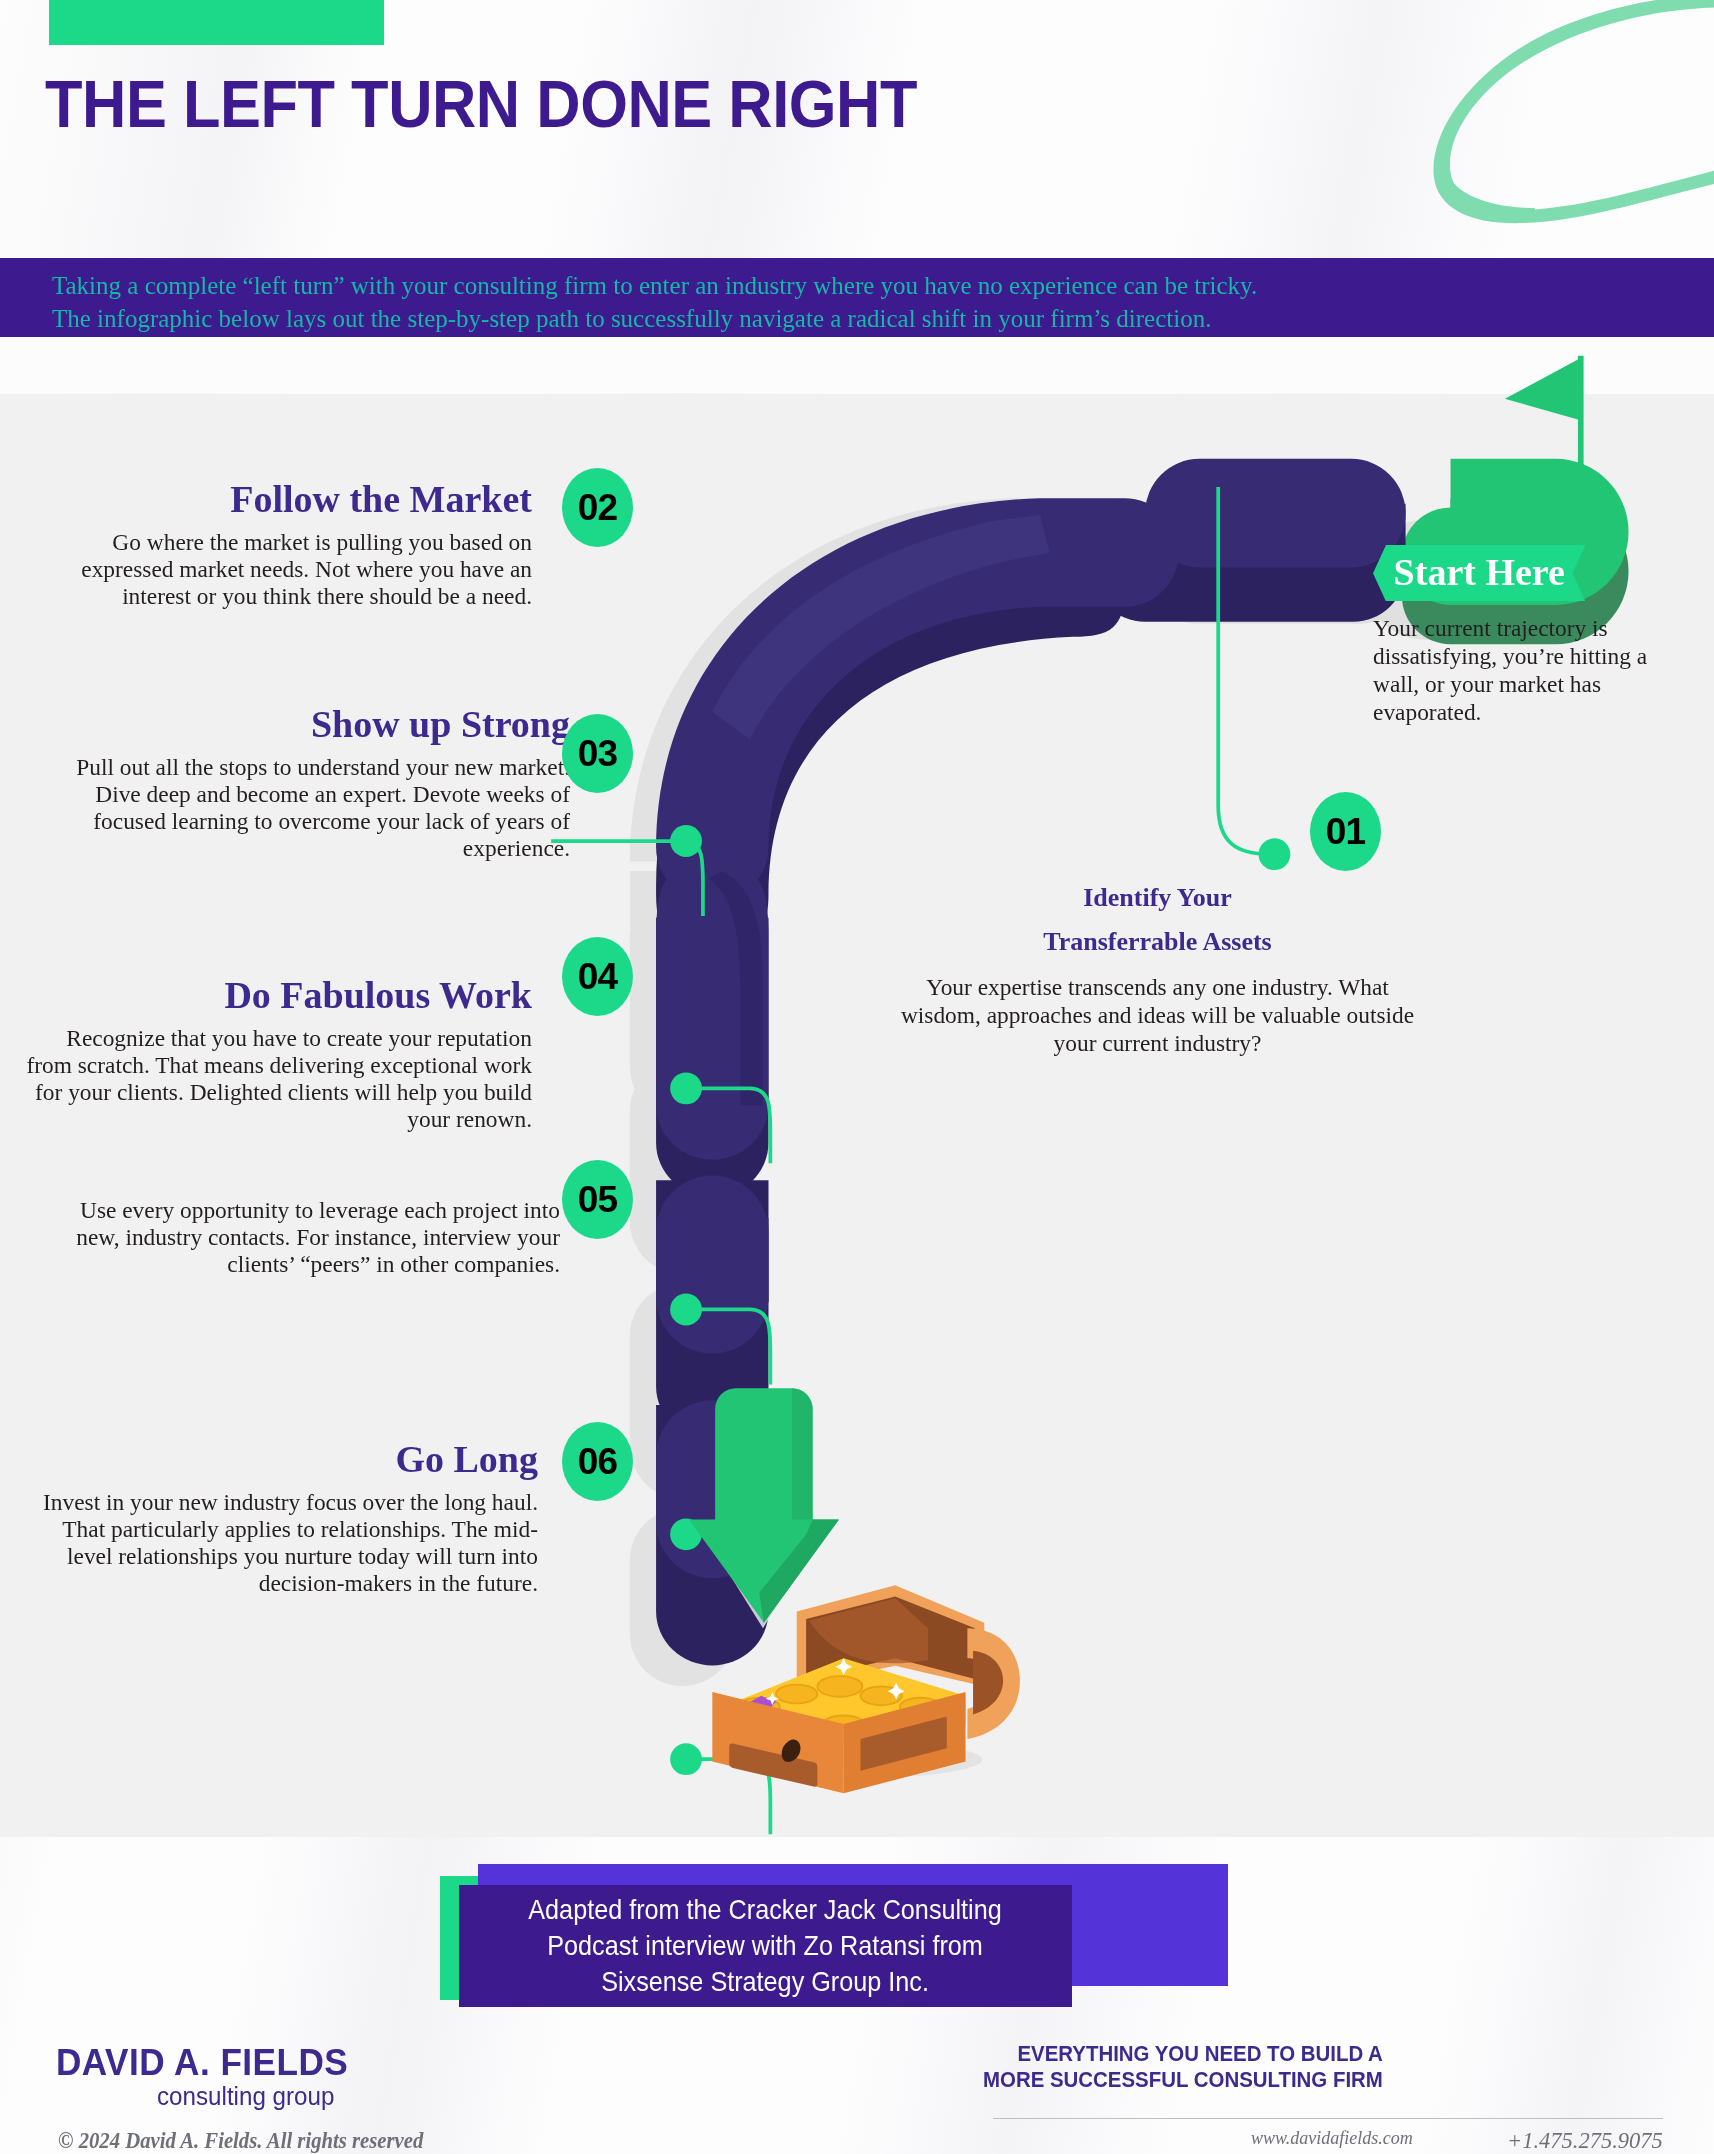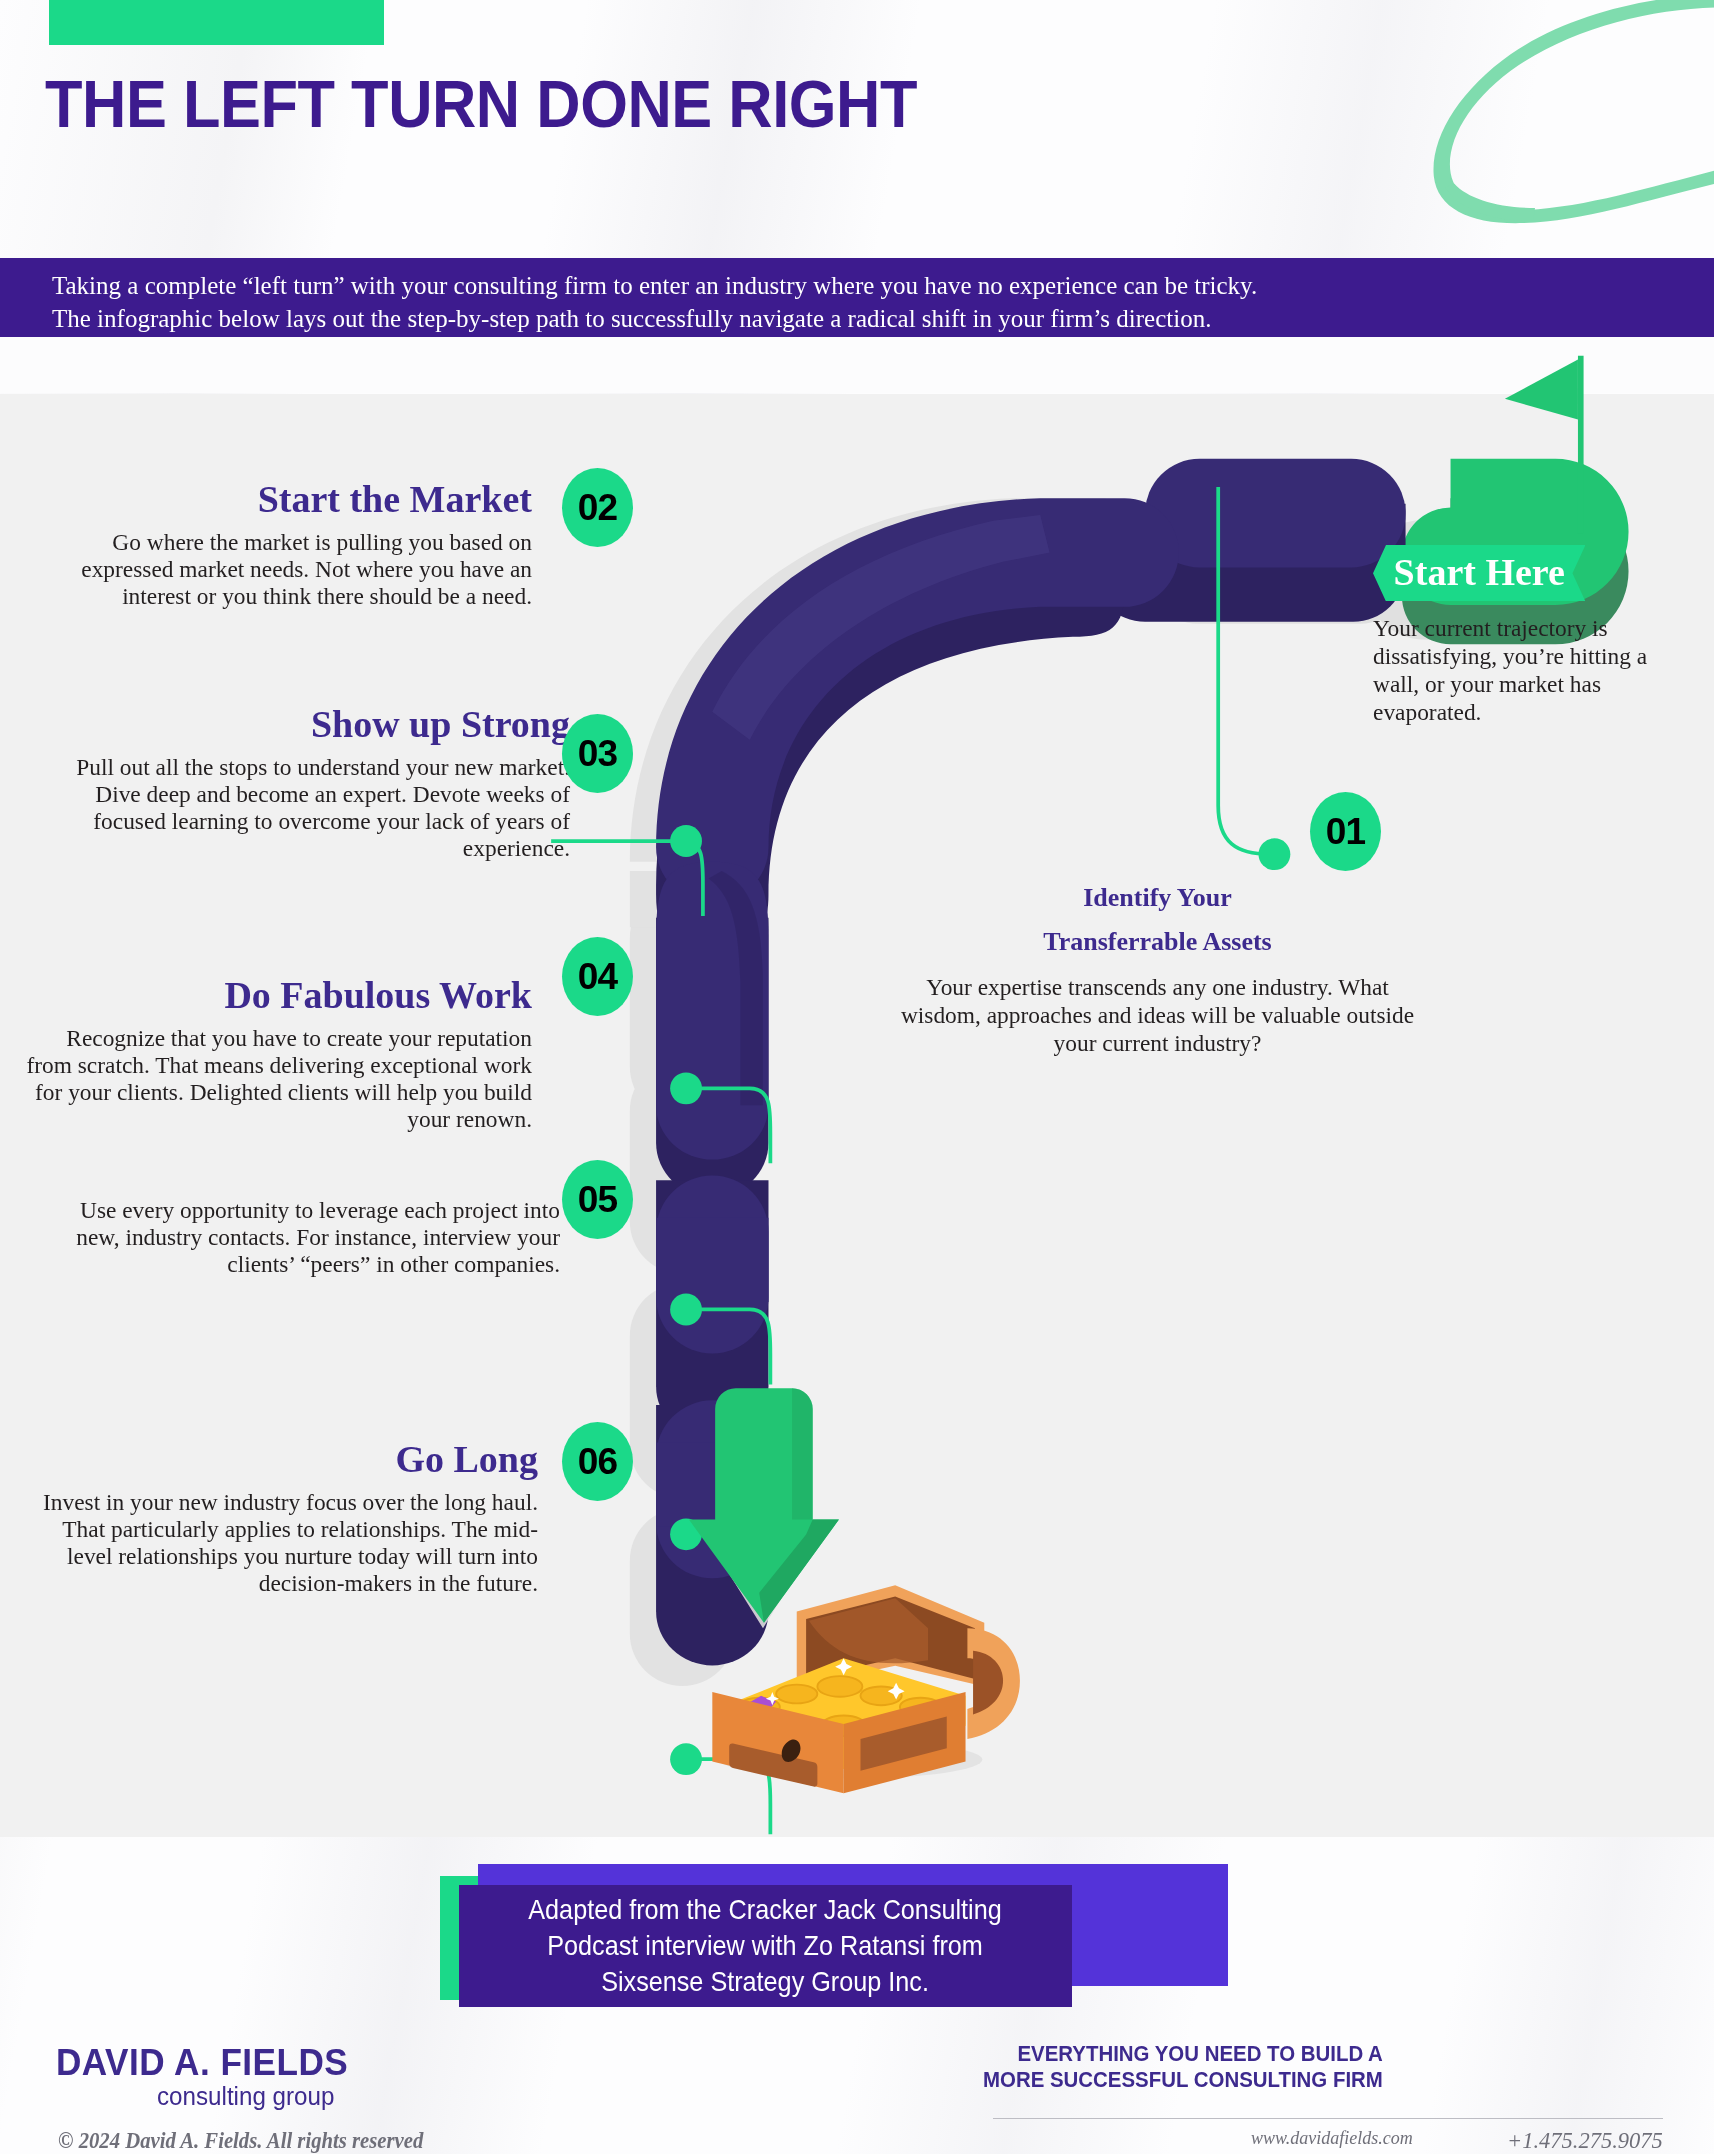--- a/index.html
+++ b/index.html
@@ -47,21 +47,21 @@
   }
   #swoosh { position:absolute; right:0; top:0; width:375px; height:253px; }
 
   
   #intro {
     position:absolute; left:0; top:258px; width:1715px; height:80px;
     background:#3D1B8E;
     padding:11.2px 0 0 52px;
   }
   #intro p {
-    color:#ffffff; font-size:25px; line-height:33px;
+    color:#14b8a6; font-size:25px; line-height:33px;
     font-family:"Liberation Serif", serif;
   }
 
   
   #body-panel {
     position:absolute; left:0; top:394px; width:1715px; height:1443px;
     background:#F1F1F1;
   }
   #body-panel-white {
     position:absolute; left:0; top:337px; width:1715px; height:56px;
@@ -341,21 +341,21 @@
       <path d="M 218 386 L 310 362 L 310 396 L 218 420 Z" fill="#A85C2C"></path>
 
       <path d="M 142 388 c 6 -4 12 0 12 8 c 0 6 -4 12 -10 14 c -6 2 -10 -2 -10 -8 c 0 -6 3 -11 8 -14 Z" fill="#3B2010"></path>
 
       <path d="M 332 268 c 34 0 56 24 56 56 c 0 32 -22 56 -56 62 L 332 354 c 16 -4 26 -16 26 -30 c 0 -14 -10 -24 -26 -24 Z" fill="#F0A25A"></path>
       <path d="M 338 292 c 20 2 32 16 32 32 c 0 16 -12 30 -32 36 Z" fill="#9B5227"></path>
     </g>
   </svg>
 
   <div class="step-left" style="left:26px; top:478px;">
-    <div class="title">Start the Market</div>
+    <div class="title">Follow the Market</div>
     <div class="desc">Go where the market is pulling you based on expressed market needs. Not where you have an interest or you think there should be a need.</div>
   </div>
   <div class="num-badge" style="left:562px; top:468px;">
     <span>02</span>
   </div>
 
   <div class="step-left" style="left:64px; top:703px;">
     <div class="title">Show up Strong</div>
     <div class="desc">Pull out all the stops to understand your new market. Dive deep and become an expert. Devote weeks of focused learning to overcome your lack of years of experience.</div>
   </div>

